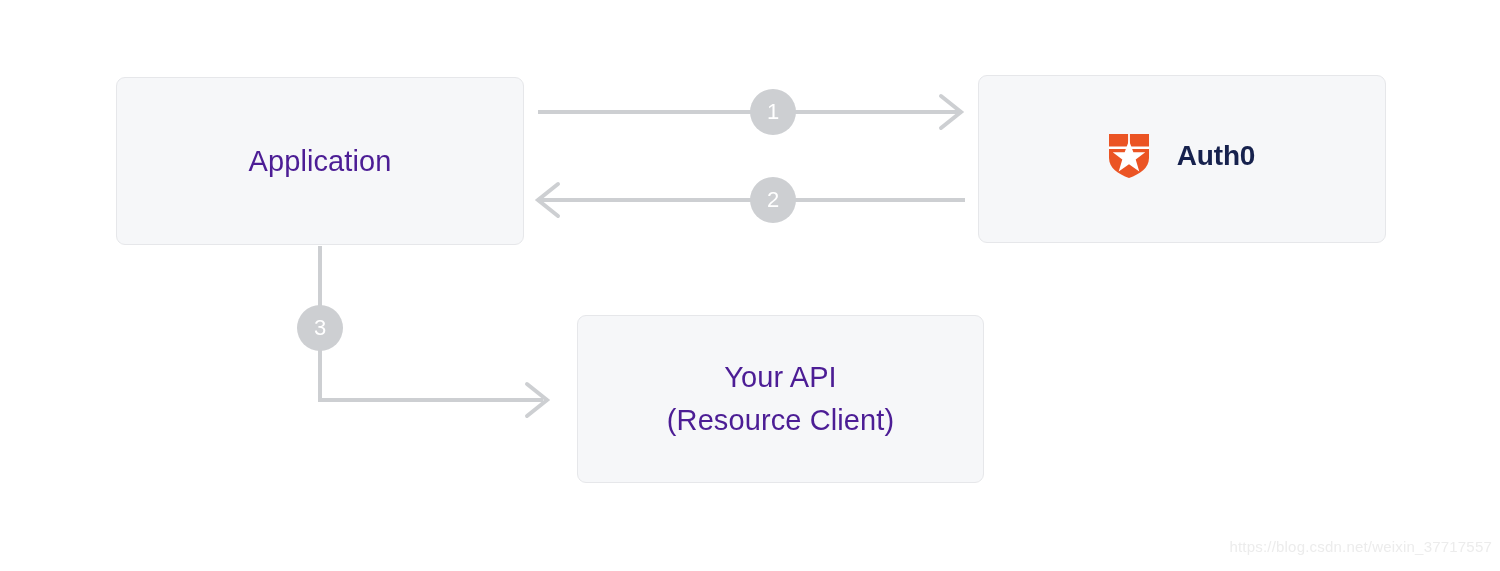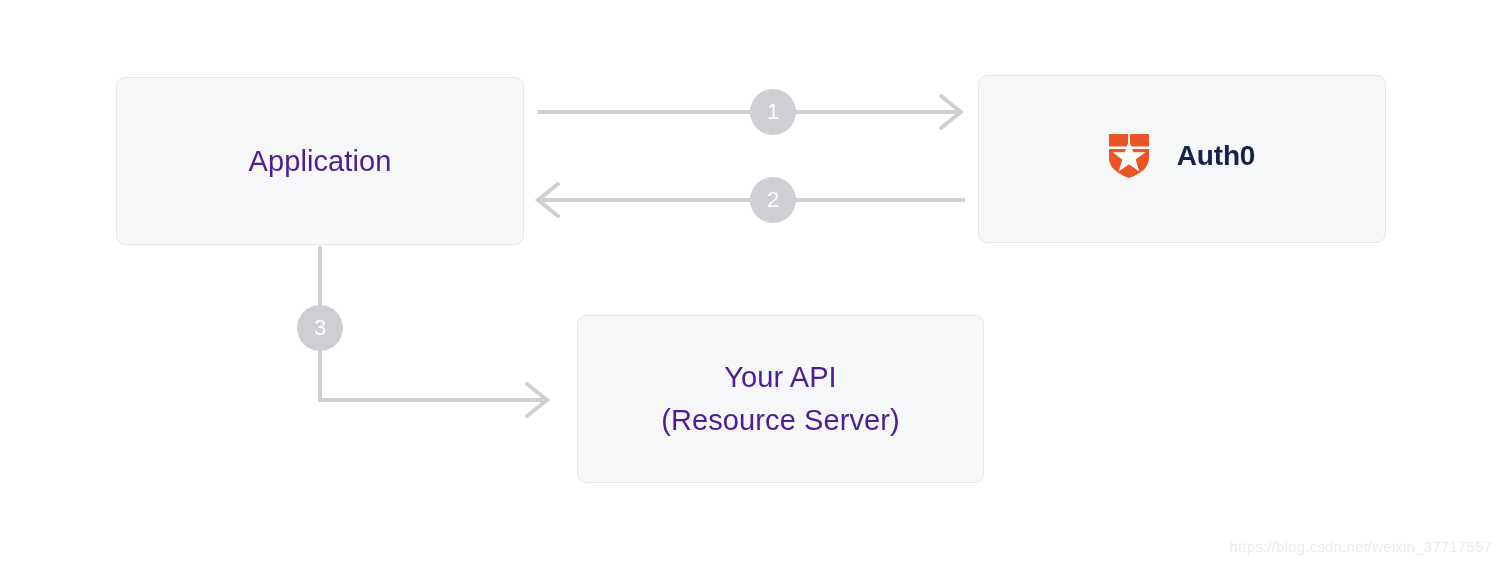--- a/index.html
+++ b/index.html
@@ -137,21 +137,21 @@
           <path fill="#ffffff" d="M0 12.6 L40 12.6 L40 15.1 L0 15.1 Z"></path>
           <path fill="#ffffff" d="M19.1 0 L20.9 0 L20.9 14 L19.1 14 Z"></path>
         </svg>
       </span>
       <span class="auth0-wordmark">Auth0</span>
     </div>
   </div>
 
   <div class="node-box" id="node-your-api">
     <div class="node-label">Your API</div>
-    <div class="node-label">(Resource Server)</div>
+    <div class="node-label">(Resource Client)</div>
   </div>
 
   <div class="step-badge" id="step-badge-1">1</div>
   <div class="step-badge" id="step-badge-2">2</div>
   <div class="step-badge" id="step-badge-3">3</div>
 
   <div id="watermark">https://blog.csdn.net/weixin_37717557</div>
 </div>
 
 </body></html>

